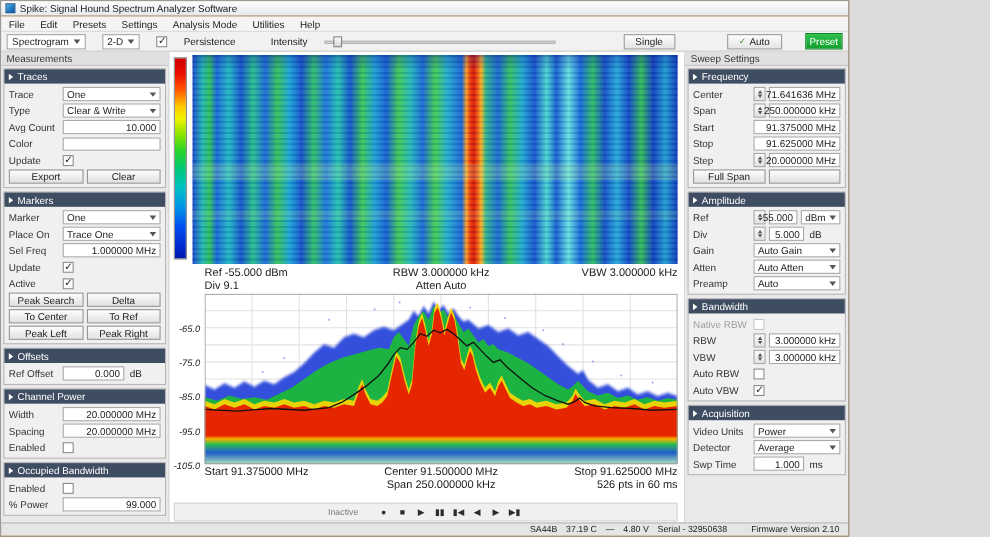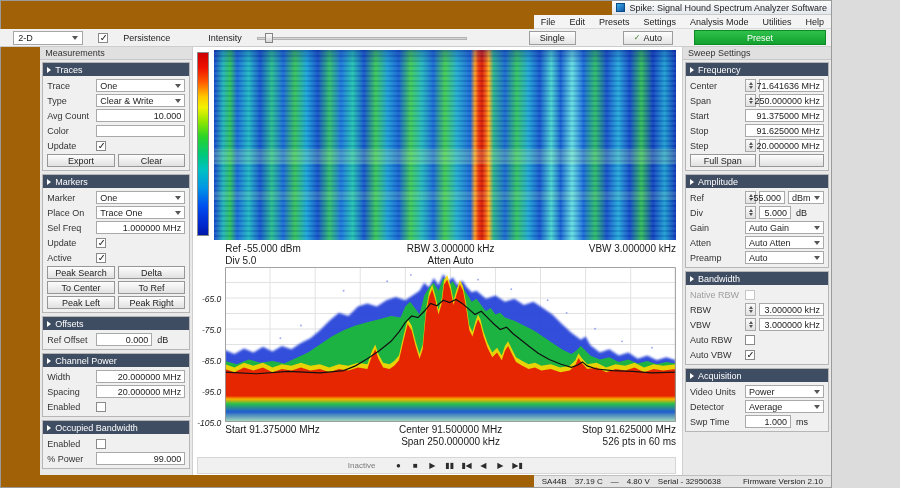--- a/index.html
+++ b/index.html
@@ -1,18 +1,18 @@
 <!DOCTYPE html>
 <html><head>
 <meta charset="utf-8">
 <style>
   *{margin:0;padding:0;box-sizing:border-box;}
   html,body{width:900px;height:488px;overflow:hidden;background:#dcdcdc;
     font-family:"Liberation Sans","DejaVu Sans",sans-serif;font-size:9px;color:#222;}
-  .app{width:832px;height:488px;display:flex;flex-direction:column;background:#a16207;border:1px solid #9a9a9a;align-items:flex-end;}
+  .app{width:772px;height:488px;display:flex;flex-direction:column;background:#a16207;border:1px solid #9a9a9a;}
 
   
   .titlebar{height:14px;flex:none;background:linear-gradient(#fdfdfd,#e4e8ee);border-bottom:1px solid #c9c9c9;
     display:flex;align-items:center;gap:4px;padding:0 4px;}
   .appicon{width:9px;height:9px;flex:none;background:linear-gradient(135deg,#3fb0e8,#0f55a6);border:1px solid #0c4a86;}
   .menubar{height:14px;flex:none;background:#f4f4f4;border-bottom:1px solid #dadada;display:flex;align-items:center;}
   .mitem{padding:0 7px;height:100%;display:flex;align-items:center;}
   .toolbar{height:18px;flex:none;background:#f1f1f1;border-bottom:1px solid #cdcdcd;
     display:flex;align-items:center;gap:15px;padding:0 5px;}
   .combo{height:14px;border:1px solid #a6a6a6;background:#fff;display:flex;align-items:center;gap:4px;padding:0 4px;}
@@ -300,21 +300,21 @@
     <div class="center">
 
       <div class="spectrorow">
         <div class="colorbar"></div>
         <div class="spectrogram"></div>
       </div>
 
       <div class="specheader">
         <div class="sh-left">
           <div>Ref -55.000 dBm</div>
-          <div>Div 5.0</div>
+          <div>Div 9.1</div>
         </div>
         <div class="sh-mid">
           <div>RBW 3.000000 kHz</div>
           <div>Atten Auto</div>
         </div>
         <div class="sh-right">
           <div>VBW 3.000000 kHz</div>
         </div>
       </div>
 

